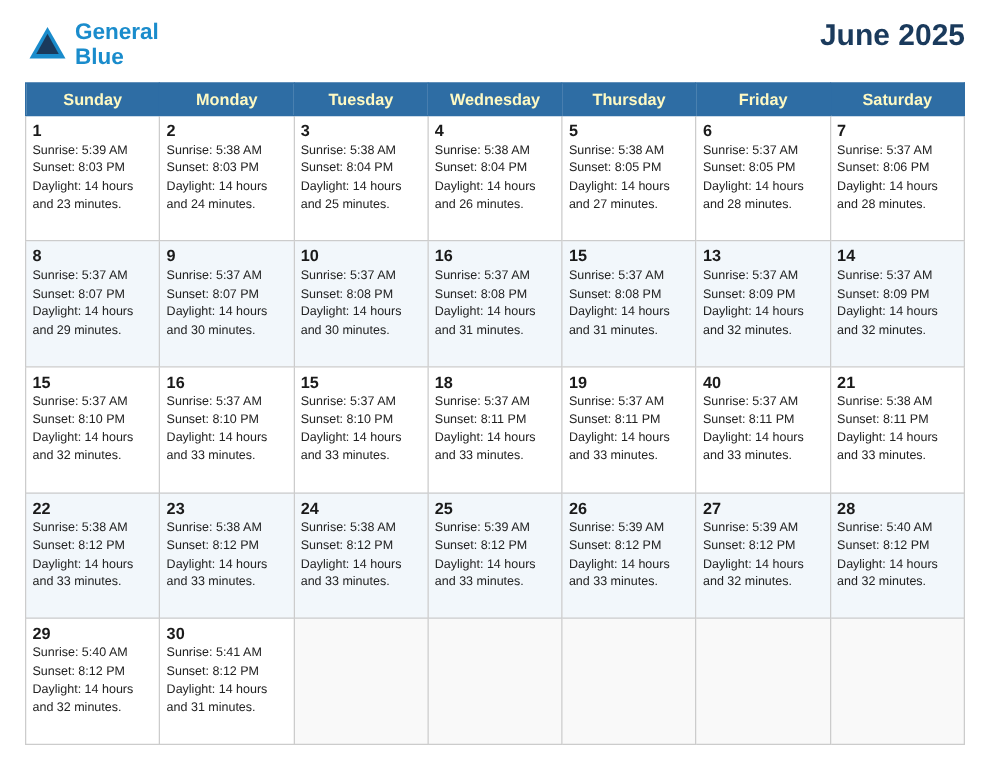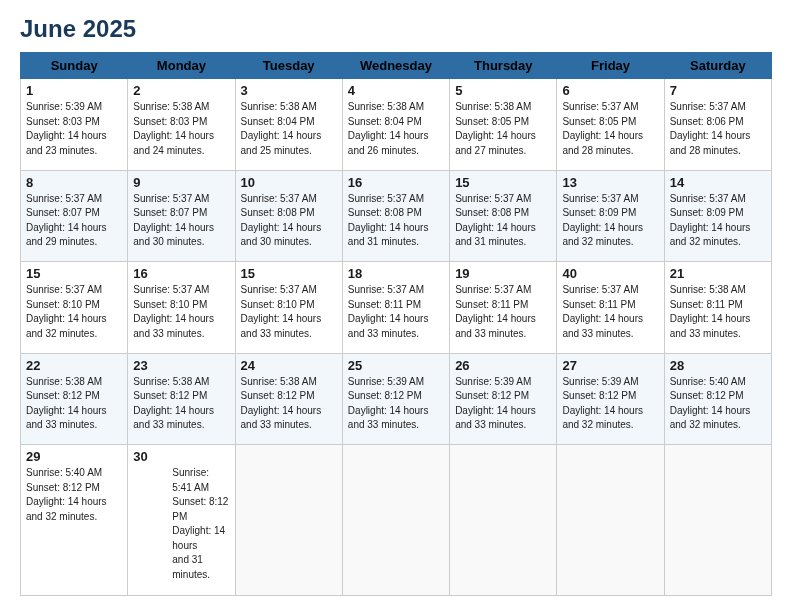--- a/index.html
+++ b/index.html
@@ -56,21 +56,21 @@
     }
     .calendar {
       flex: 1;
       border: 1px solid #ccc;
       border-collapse: collapse;
       width: 100%;
       table-layout: fixed;
     }
     .calendar th {
       background: #2e6da4;
-      color: #000000;
+      color: #fef9c3;
       font-size: 13px;
       font-weight: bold;
       text-align: center;
       padding: 5px 4px;
       border: 1px solid #2e6da4;
     }
     .calendar td {
       vertical-align: top;
       border: 1px solid #ccc;
       padding: 4px 5px;
@@ -100,20 +100,30 @@
     table {
       width: 100%;
       border-collapse: collapse;
     }
   </style>
 </head>
 <body>
 
 <div class="page">
   <div class="header">
+    <div class="logo">
+      <svg class="logo-icon" viewBox="0 0 40 40">
+        <polygon points="20,4 36,32 4,32" fill="#1a8ccc"></polygon>
+        <polygon points="20,10 30,28 10,28" fill="#1a3a5c"></polygon>
+      </svg>
+      <div class="logo-text">
+        <div><span>General</span></div>
+        <div><span style="color:#1a8ccc">Blue</span></div>
+      </div>
+    </div>
     <div class="title-block">
       <div class="month-title">June 2025</div>
     </div>
   </div>
 
   <table class="calendar">
     <thead>
       <tr>
         <th>Sunday</th>
         <th>Monday</th>
@@ -332,21 +342,21 @@
         <tr>
           <td>
             <span class="day-num">29</span>
             <div class="day-info" style="white-space: pre-line;">Sunrise: 5:40 AM
 Sunset: 8:12 PM
 Daylight: 14 hours
 and 32 minutes.</div>
           </td>
           <td>
             <span class="day-num">30</span>
-            <div class="day-info" style="white-space: pre-line; margin-left: 39px;">Sunrise: 5:41 AM
+            <div class="day-info" style="white-space: pre-line;">Sunrise: 5:41 AM
 Sunset: 8:12 PM
 Daylight: 14 hours
 and 31 minutes.</div>
           </td>
           <td class="empty"></td>
           <td class="empty"></td>
           <td class="empty"></td>
           <td class="empty"></td>
           <td class="empty"></td>
         </tr>

